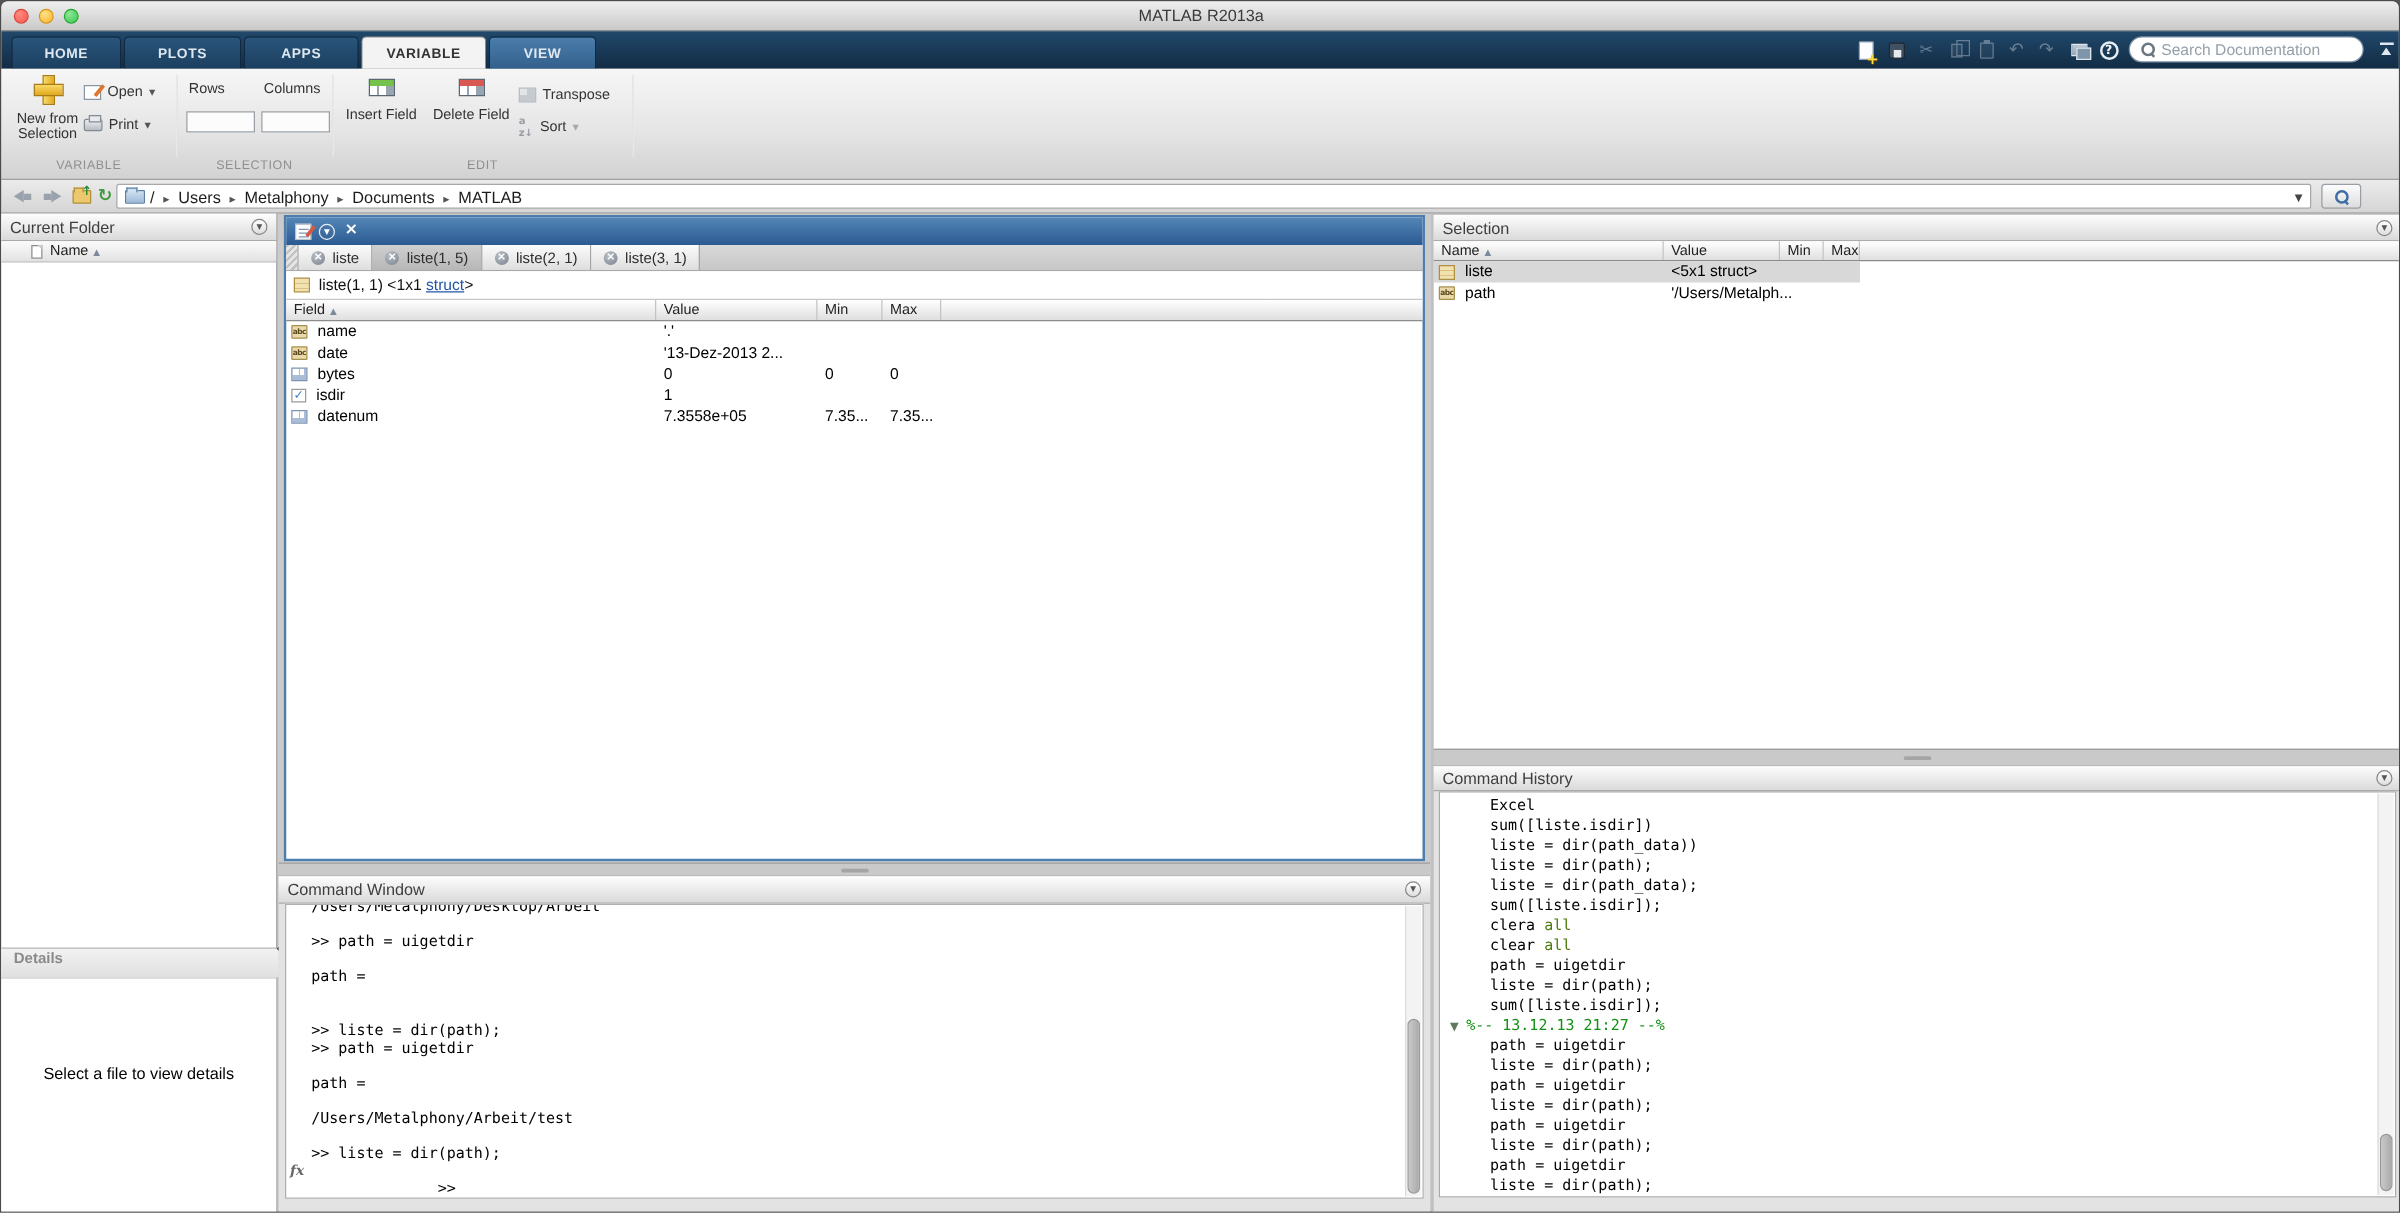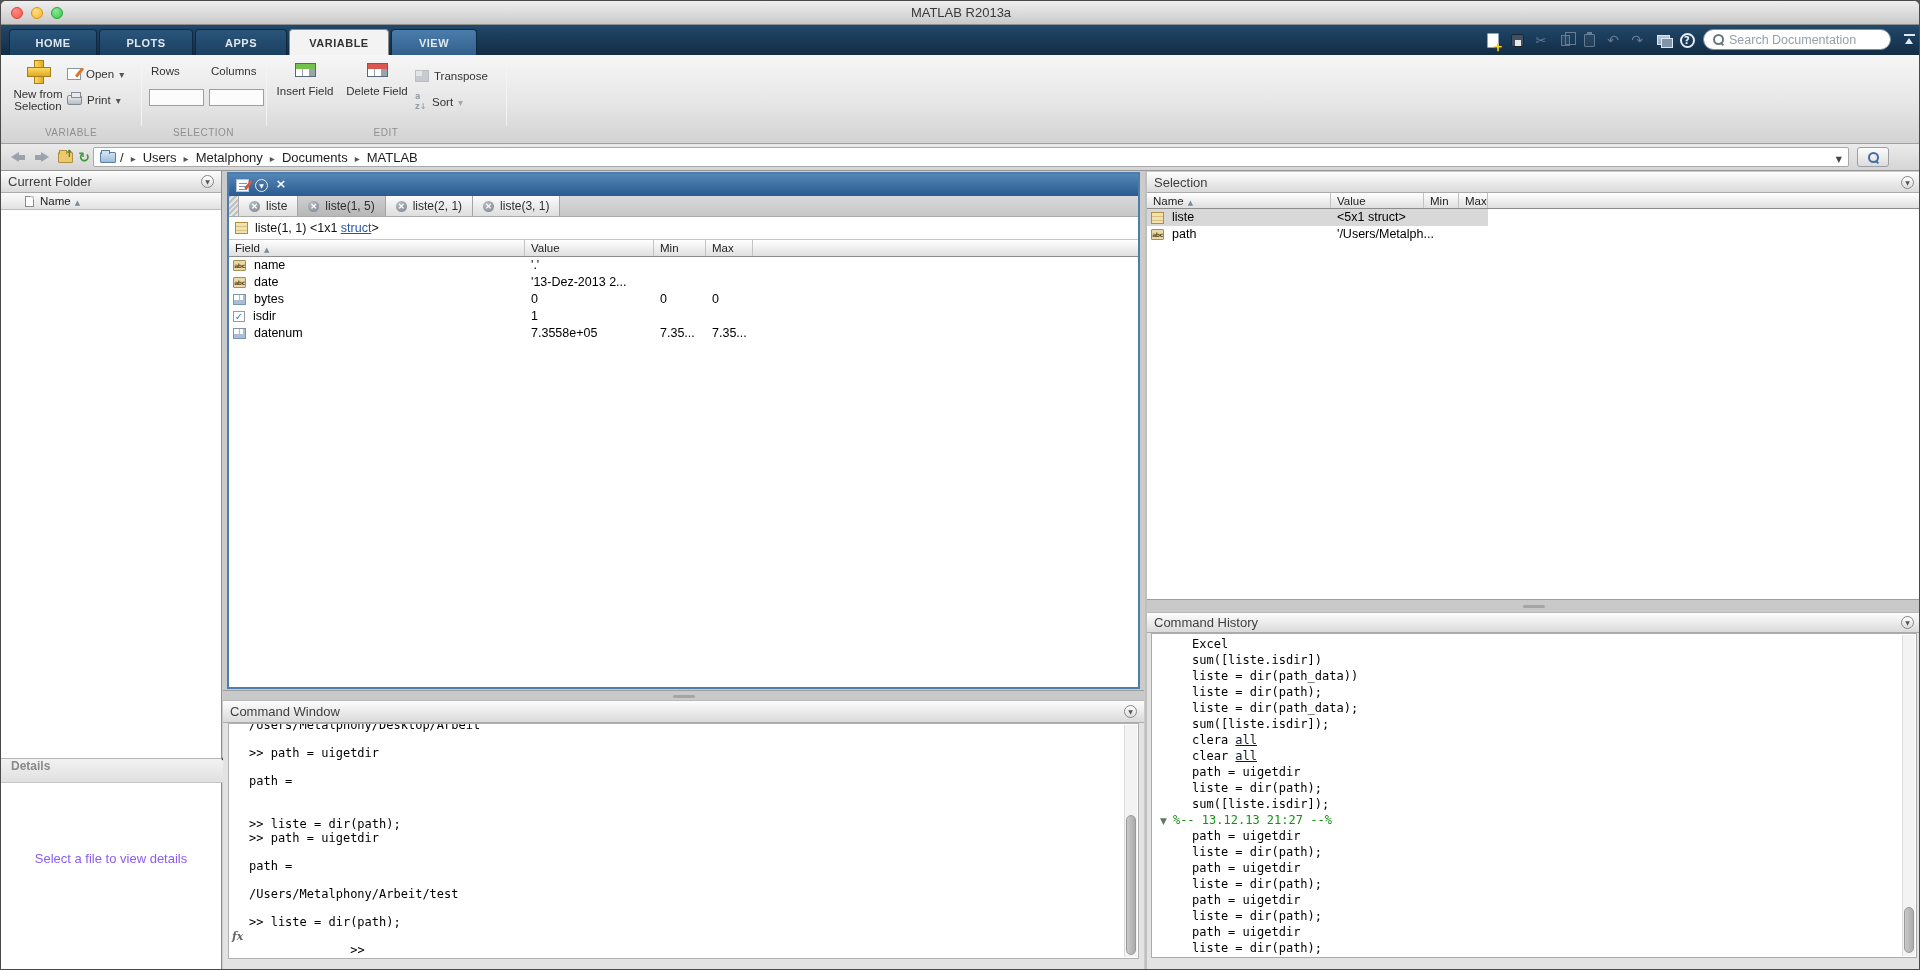--- a/index.html
+++ b/index.html
@@ -136,21 +136,21 @@
   .cf-namehdr { height:17px; background:linear-gradient(#fbfbfb,#e2e2e2); border-bottom:1px solid #bdbdbd;
     display:flex; align-items:center; gap:6px; padding-left:24px; font-size:11.5px; color:#222; }
   .i-doc { width:9px; height:11px; background:#fff; border:1px solid #8a8a8a; }
   .i-doc::after { content:""; position:absolute; right:-1px; top:-1px; border-left:4px solid transparent; border-top:4px solid #cbcbcb; }
   .sort-asc::after { content:"▲"; font-family:"DejaVu Sans",sans-serif; font-size:7px; color:#7a8a9a; margin-left:4px; }
   .cf-details { position:absolute; left:0; top:587px; width:240px; height:25px; background:linear-gradient(#f2f2f2,#e0e0e0);
     border-top:1px solid #b5b5b5; border-bottom:1px solid #c5c5c5; display:flex; align-items:flex-start; justify-content:space-between;
     padding:0 10px; font-size:12px; font-weight:bold; color:#8a8a8a; }
   .i-chev { width:8px; height:8px; border-left:2px solid #3c3c3c; border-bottom:2px solid #3c3c3c; transform:rotate(-45deg); margin-top:-4px; }
   .cf-msg { position:absolute; left:0; top:612px; width:220px; height:188px; background:#fff; }
-  .cf-msg div { margin-top:68px; text-align:center; font-size:13px; color:#8b5cf6; }
+  .cf-msg div { margin-top:68px; text-align:center; font-size:13px; color:#000000; }
 
   
   .center { position:absolute; left:222px; top:0; width:921px; height:800px; background:#cbcbcb; }
 
   .vars { position:absolute; left:4px; top:1px; width:913px; height:517px; background:#fff; border:2px solid #4d7dad; }
   .vars-title { height:22px; background:linear-gradient(#5586b8,#2a5a90); display:flex; align-items:center; padding:0 7px; gap:6px; }
   .vars-title .t { color:#fff; font-weight:bold; font-size:12.5px; flex:1; }
   .i-varsdoc { width:13px; height:13px; background:#fff; border:1px solid #b9c4cf; }
   .i-varsdoc::before { content:""; position:absolute; left:2px; top:3px; width:8px; height:1px; background:#7d96b5; box-shadow:0 3px 0 #7d96b5, 0 6px 0 #7d96b5; }
   .i-varsdoc::after { content:""; position:absolute; right:-2px; top:0; width:3px; height:10px; background:#d4593f; transform:rotate(38deg); }
@@ -204,21 +204,21 @@
   .ws-c-name { width:184px; } .ws-c-value { width:93px; } .ws-c-min { width:35px; } .ws-c-max { width:29px; }
   .ws-row { display:flex; height:17px; line-height:17px; font-size:12.5px; width:341px; }
   .ws-row.selected { background:#d8d8d8; }
   .rsplit { left:0; top:428px; width:774px; height:14px; }
 
   .ch { position:absolute; left:0; top:442px; width:774px; height:358px; background:#e3e3e3; border-bottom:1px solid #9d9d9d; }
   .ch .panel-title { height:20px; }
   .ch-box { position:absolute; left:4px; top:20px; width:766px; height:325px; background:#fff; border:1px solid #aaa; overflow:hidden; }
   .ch-lines { padding-top:3px; }
   .ch-line { height:16px; line-height:16px; font:12px "DejaVu Sans Mono",monospace; color:#000; white-space:pre; padding-left:40px; }
-  .ch-line .ch-kw { color:#0f172a;text-decoration:underline; }
+  .ch-line .ch-kw { color:#4d7c0f; }
   .ch-line.session { padding-left:8px; color:#149114; }
   .ch-line.session .ch-text { color:#149114; }
   .ch-tri { display:inline-block; margin-right:6px; }
   .ch-tri::after { content:"▼"; font:9px "DejaVu Sans",sans-serif; color:#5e7a5e; }
   .cap { font-size:11.5px; color:#333; }
 </style>
 </head>
 <body>
 
 <div id="window">

